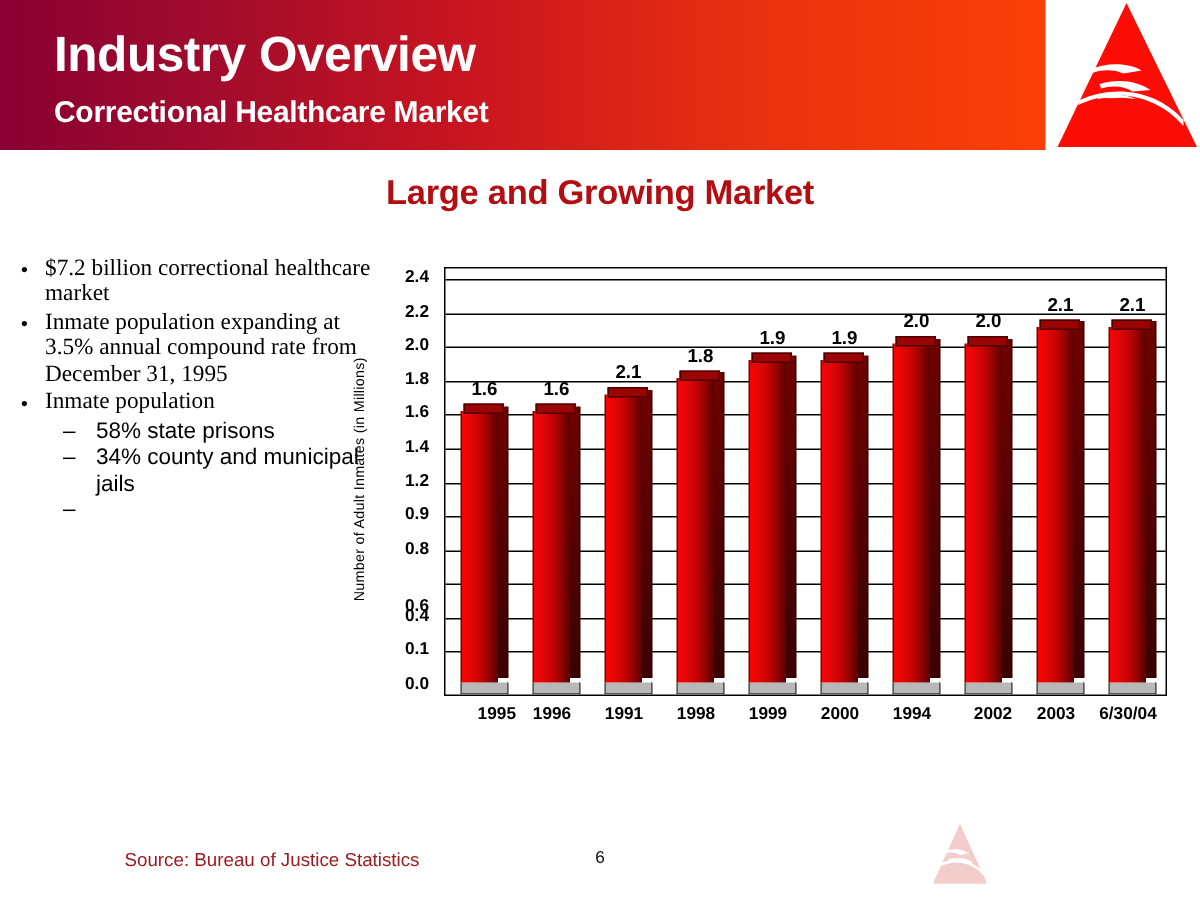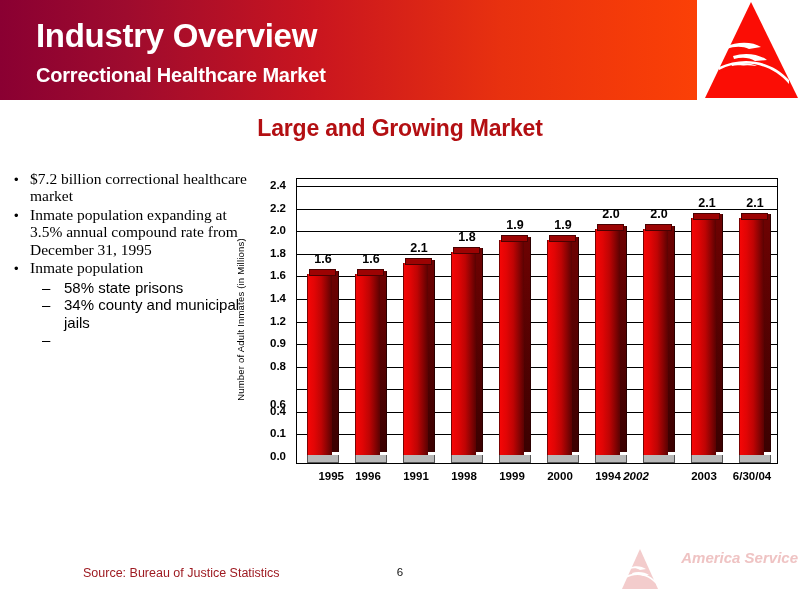--- a/index.html
+++ b/index.html
@@ -318,33 +318,32 @@
       <div class="bar-label" style="left: 436.02px; width: 43.96px; bottom: 253.125px;">2.1</div>
     </div>
   <div id="x-labels">
       <div class="xlabel" style="left: 0px; width: 48px; text-align: right;">1995</div>
       <div class="xlabel" style="left: 48px; width: 48px;">1996</div>
       <div class="xlabel" style="left: 96px; width: 48px;">1991</div>
       <div class="xlabel" style="left: 144px; width: 48px;">1998</div>
       <div class="xlabel" style="left: 192px; width: 48px;">1999</div>
       <div class="xlabel" style="left: 240px; width: 48px;">2000</div>
       <div class="xlabel" style="left: 288px; width: 48px;">1994</div>
-      <div class="xlabel" style="left: 316px; width: 48px; font-style: italic;">2002</div>
+      <div class="xlabel" style="left: 342px; width: 48px;">2002</div>
       <div class="xlabel" style="left: 384px; width: 48px;">2003</div>
       <div class="xlabel" style="left: 432px; width: 48px;">6/30/04</div>
     </div>
 </div>
 
 <div id="source-note">Source: Bureau of Justice Statistics</div>
 <div id="page-number">6</div>
 
 <div id="footer-logo">
   <svg width="40" height="46" viewBox="0 0 40 46" style="position:absolute;left:0;top:0;">
     <polygon points="20,3 38,43 2,43" fill="#f3cccc"></polygon>
     <path d="M9,22 C15,19 22,20 26,23 L20,24 C17,22 13,22 10,23 Z" fill="#ffffff"></path>
     <path d="M12,27 C18,25 25,26 29,29 L23,30 C20,28 16,28 13,29 Z" fill="#ffffff"></path>
     <path d="M7,33 C17,27 28,29 36,38 L36,43 L7,43 Z" fill="#f3cccc"></path>
     <path d="M6,32 C17,26 29,29 37,39 L37,37 C29,27 17,25 6,30 Z" fill="#ffffff"></path>
   </svg>
   <div id="footer-logo-text">
-    <div>America Service</div>
   </div>
 </div>
 
 </body></html>

